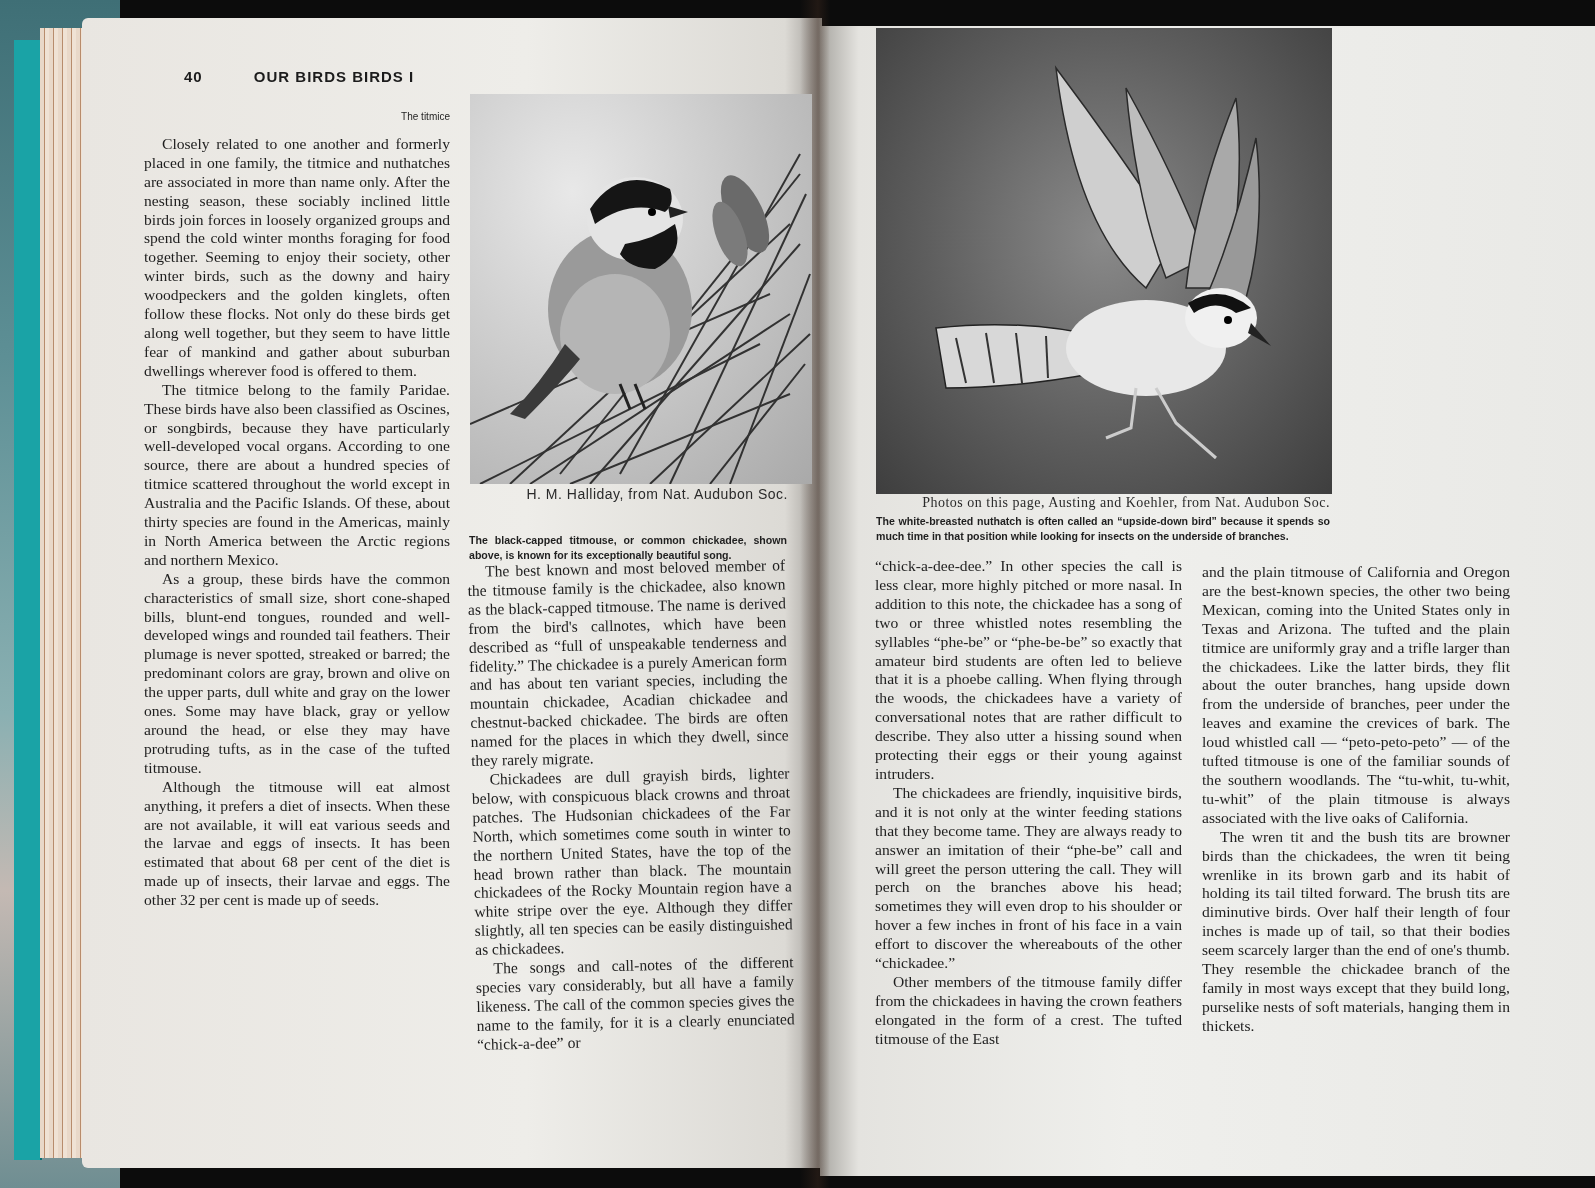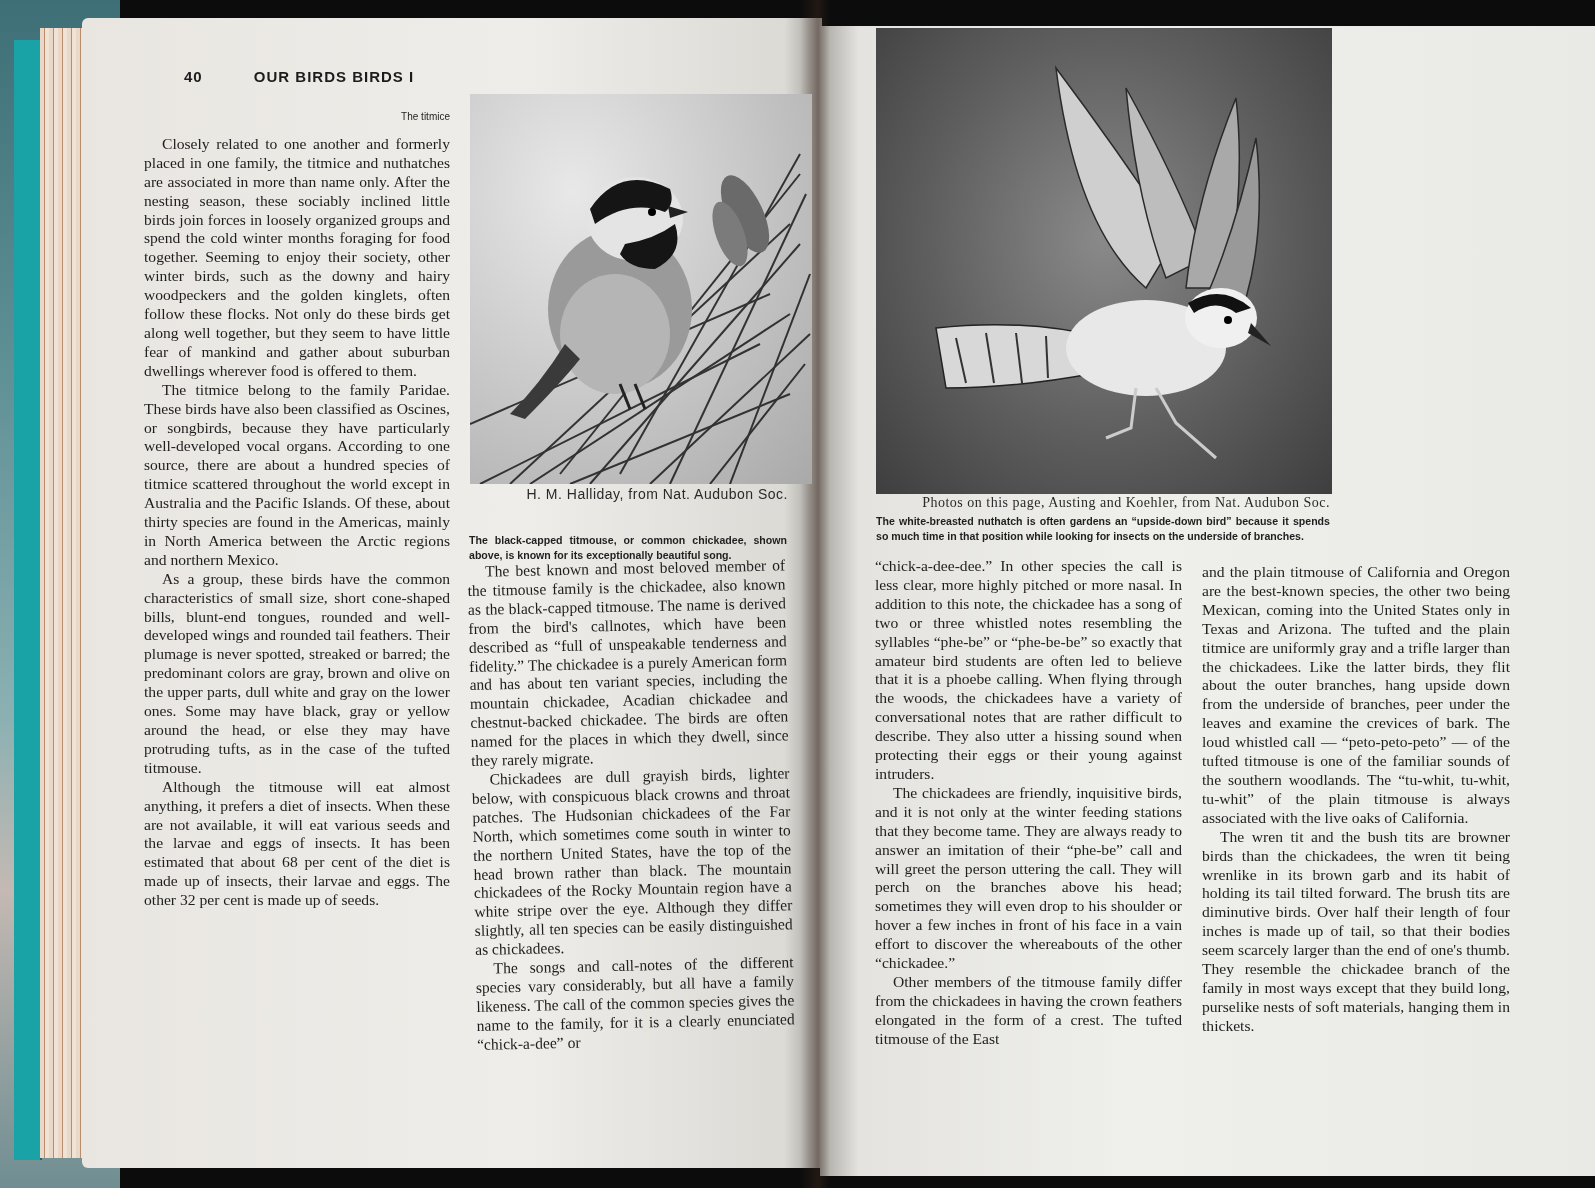--- a/index.html
+++ b/index.html
@@ -147,21 +147,21 @@
     </g>
     <ellipse cx="270" cy="320" rx="80" ry="48" fill="#e8e8e8"></ellipse>
     <ellipse cx="345" cy="290" rx="36" ry="30" fill="#f0f0f0"></ellipse>
     <path d="M312 275 Q345 255 375 280 L360 285 Q340 270 318 285 Z" fill="#111"></path>
     <circle cx="352" cy="292" r="4" fill="#000"></circle>
     <path d="M375 295 L395 318 L372 305 Z" fill="#222"></path>
     <path d="M260 360 L255 400 L230 410 M280 360 L300 395 L340 430" stroke="#ccc" stroke-width="3" fill="none"></path>
   </svg>
 </div>
 <div class="credit" style="left:876px; top:495px; width:454px;font-family:Liberation Serif, serif;">Photos on this page, Austing and Koehler, from Nat. Audubon Soc.</div>
-<div class="caption" style="left:876px; top:514px; width:454px;">The white-breasted nuthatch is often gardens an “upside-down bird” because it spends so much time in that position while looking for insects on the underside of branches.</div>
+<div class="caption" style="left:876px; top:514px; width:454px;">The white-breasted nuthatch is often called an “upside-down bird” because it spends so much time in that position while looking for insects on the underside of branches.</div>
 
 <div class="col" style="left:875px; top:557px; width:307px;">
   <p class="noindent">“chick-a-dee-dee.” In other species the call is less clear, more highly pitched or more nasal. In addition to this note, the chickadee has a song of two or three whis­tled notes resembling the syllables “phe-be” or “phe-be-be” so exactly that amateur bird students are often led to believe that it is a phoebe calling. When flying through the woods, the chickadees have a variety of conversational notes that are rather difficult to describe. They also utter a hissing sound when protecting their eggs or their young against intruders.</p>
   <p>The chickadees are friendly, inquisitive birds, and it is not only at the winter feed­ing stations that they become tame. They are always ready to answer an imitation of their “phe-be” call and will greet the per­son uttering the call. They will perch on the branches above his head; sometimes they will even drop to his shoulder or hover a few inches in front of his face in a vain effort to discover the whereabouts of the other “chickadee.”</p>
   <p>Other members of the titmouse family differ from the chickadees in having the crown feathers elongated in the form of a crest. The tufted titmouse of the East</p>
 </div>
 
 <div class="col" style="left:1202px; top:563px; width:308px;">
   <p class="noindent">and the plain titmouse of California and Oregon are the best-known species, the other two being Mexican, coming into the United States only in Texas and Arizona. The tufted and the plain titmice are uni­formly gray and a trifle larger than the chickadees. Like the latter birds, they flit about the outer branches, hang upside down from the underside of branches, peer under the leaves and examine the crevices of bark. The loud whistled call — “peto-peto­-peto” — of the tufted titmouse is one of the familiar sounds of the southern wood­lands. The “tu-whit, tu-whit, tu-whit” of the plain titmouse is always associated with the live oaks of California.</p>
   <p>The wren tit and the bush tits are browner birds than the chickadees, the wren tit being wrenlike in its brown garb and its habit of holding its tail tilted for­ward. The brush tits are diminutive birds. Over half their length of four inches is made up of tail, so that their bodies seem scarcely larger than the end of one's thumb. They resemble the chickadee branch of the family in most ways except that they build long, purselike nests of soft ma­terials, hanging them in thickets.</p>

